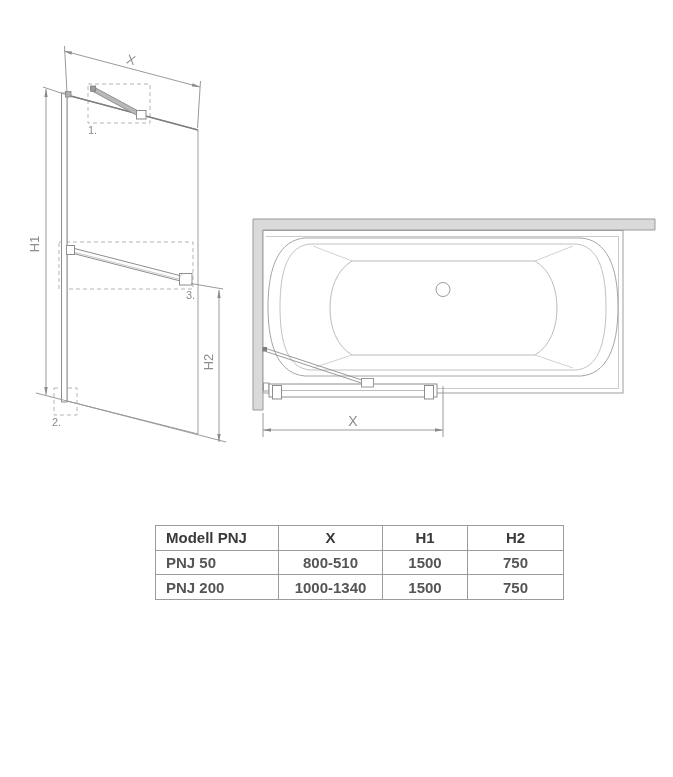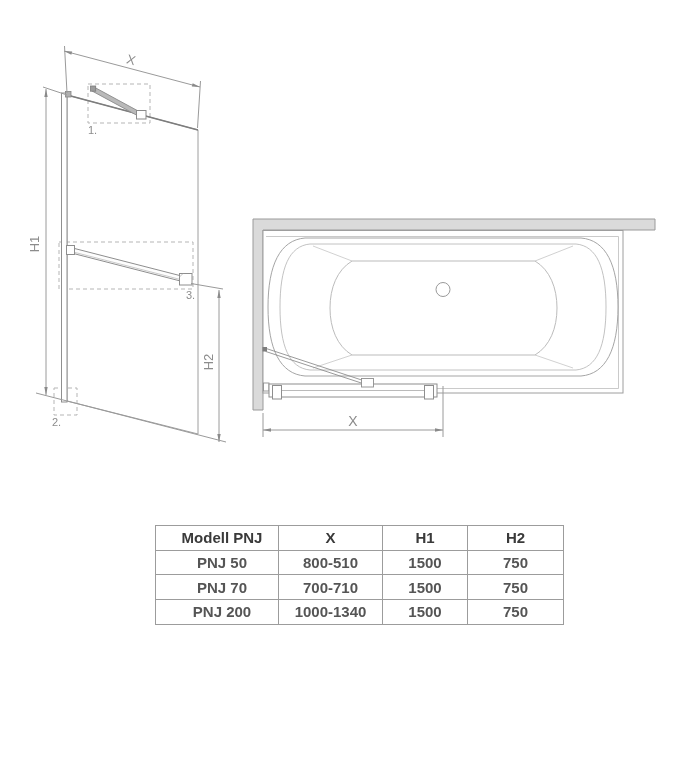--- a/index.html
+++ b/index.html
@@ -16,21 +16,21 @@
     border-collapse:collapse;table-layout:fixed;
     font-size:15px;color:#555555;background:#fff;
   }
   table.spec-table th,table.spec-table td{
     border:1px solid #9c9c9c;height:23.7px;padding:0;
     text-align:center;font-weight:bold;line-height:1;
     overflow:hidden;white-space:nowrap;
   }
   table.spec-table th{font-weight:bold;color:#3a3a3a;}
   table.spec-table th.col-model,table.spec-table td.col-model{
-    text-align:center;padding-left:10px;
+    text-align:left;padding-left:10px;
   }
   .w-model{width:123px}.w-x{width:104px}.w-h1{width:85px}.w-h2{width:96px}
 </style>
 </head>
 <body>
 
 <div class="page">
 
   <svg width="673" height="470" viewBox="0 0 673 470">
 
@@ -154,26 +154,20 @@
       </tr>
     </thead>
     <tbody>
       <tr>
         <td class="col-model">PNJ 50</td>
         <td>800-510</td>
         <td>1500</td>
         <td>750</td>
       </tr>
       <tr>
-        <td class="col-model">PNJ 70</td>
-        <td>700-710</td>
-        <td>1500</td>
-        <td>750</td>
-      </tr>
-      <tr>
         <td class="col-model">PNJ 200</td>
         <td>1000-1340</td>
         <td>1500</td>
         <td>750</td>
       </tr>
     </tbody>
   </table>
 </div>
 
 </body></html>

